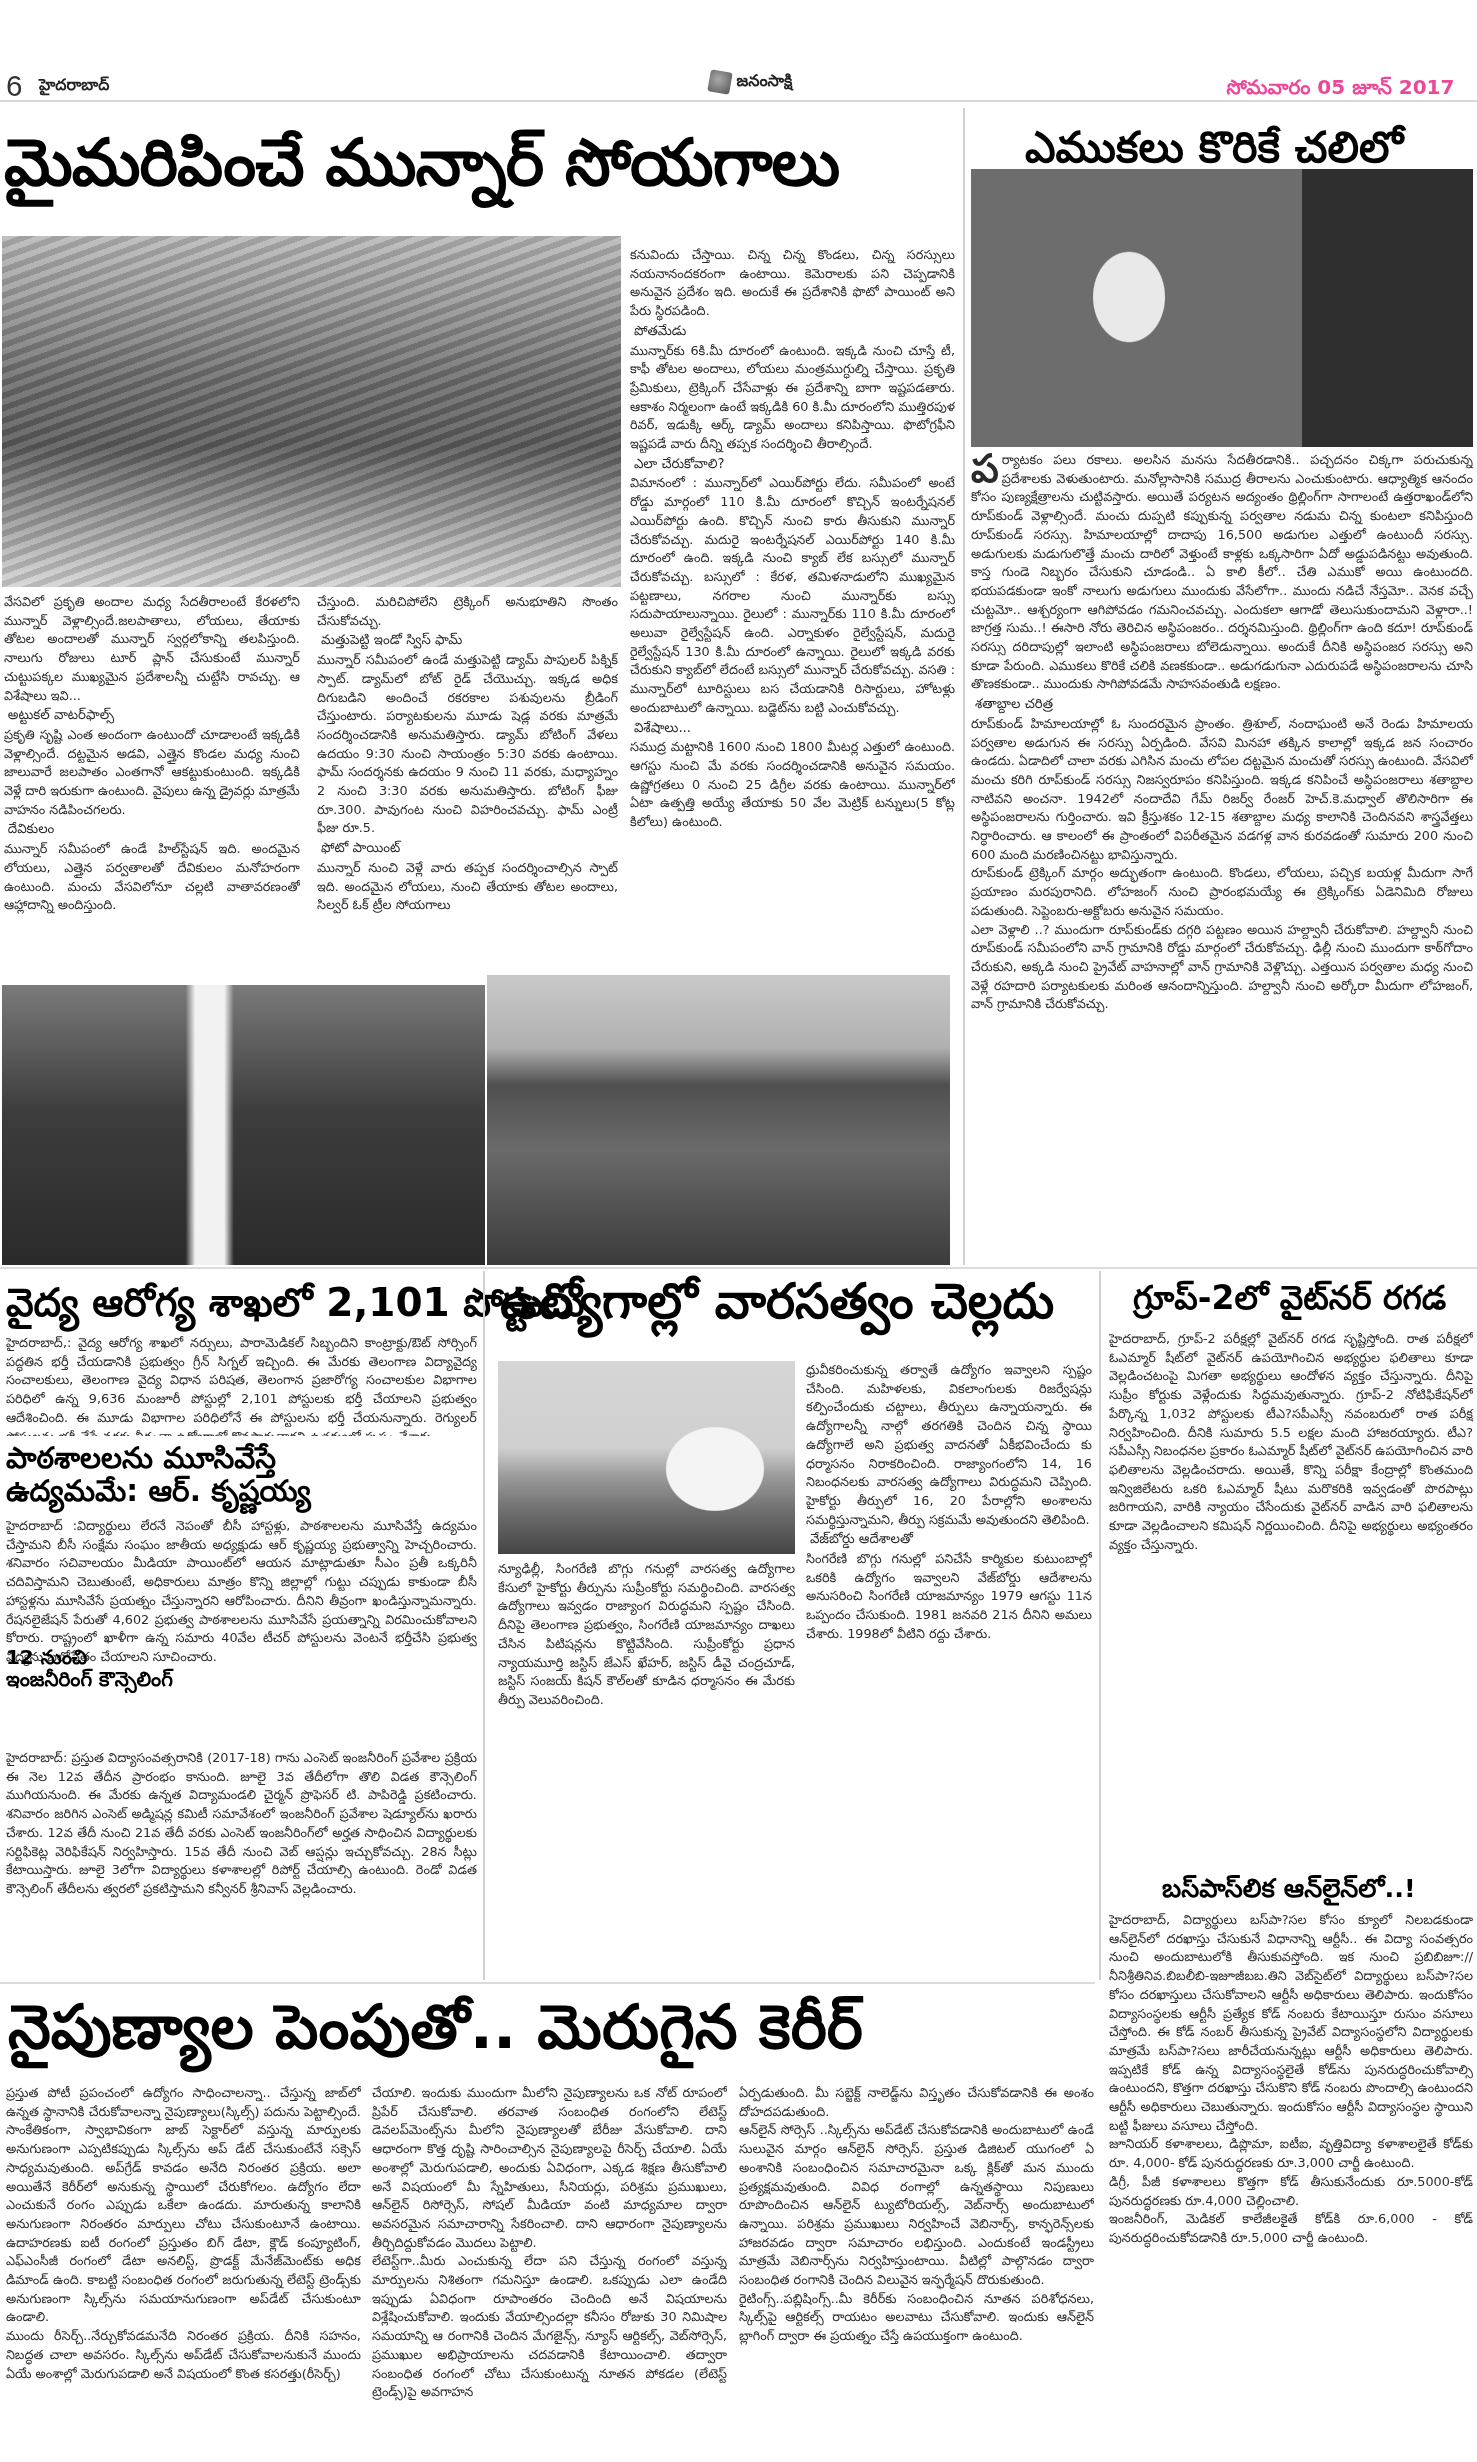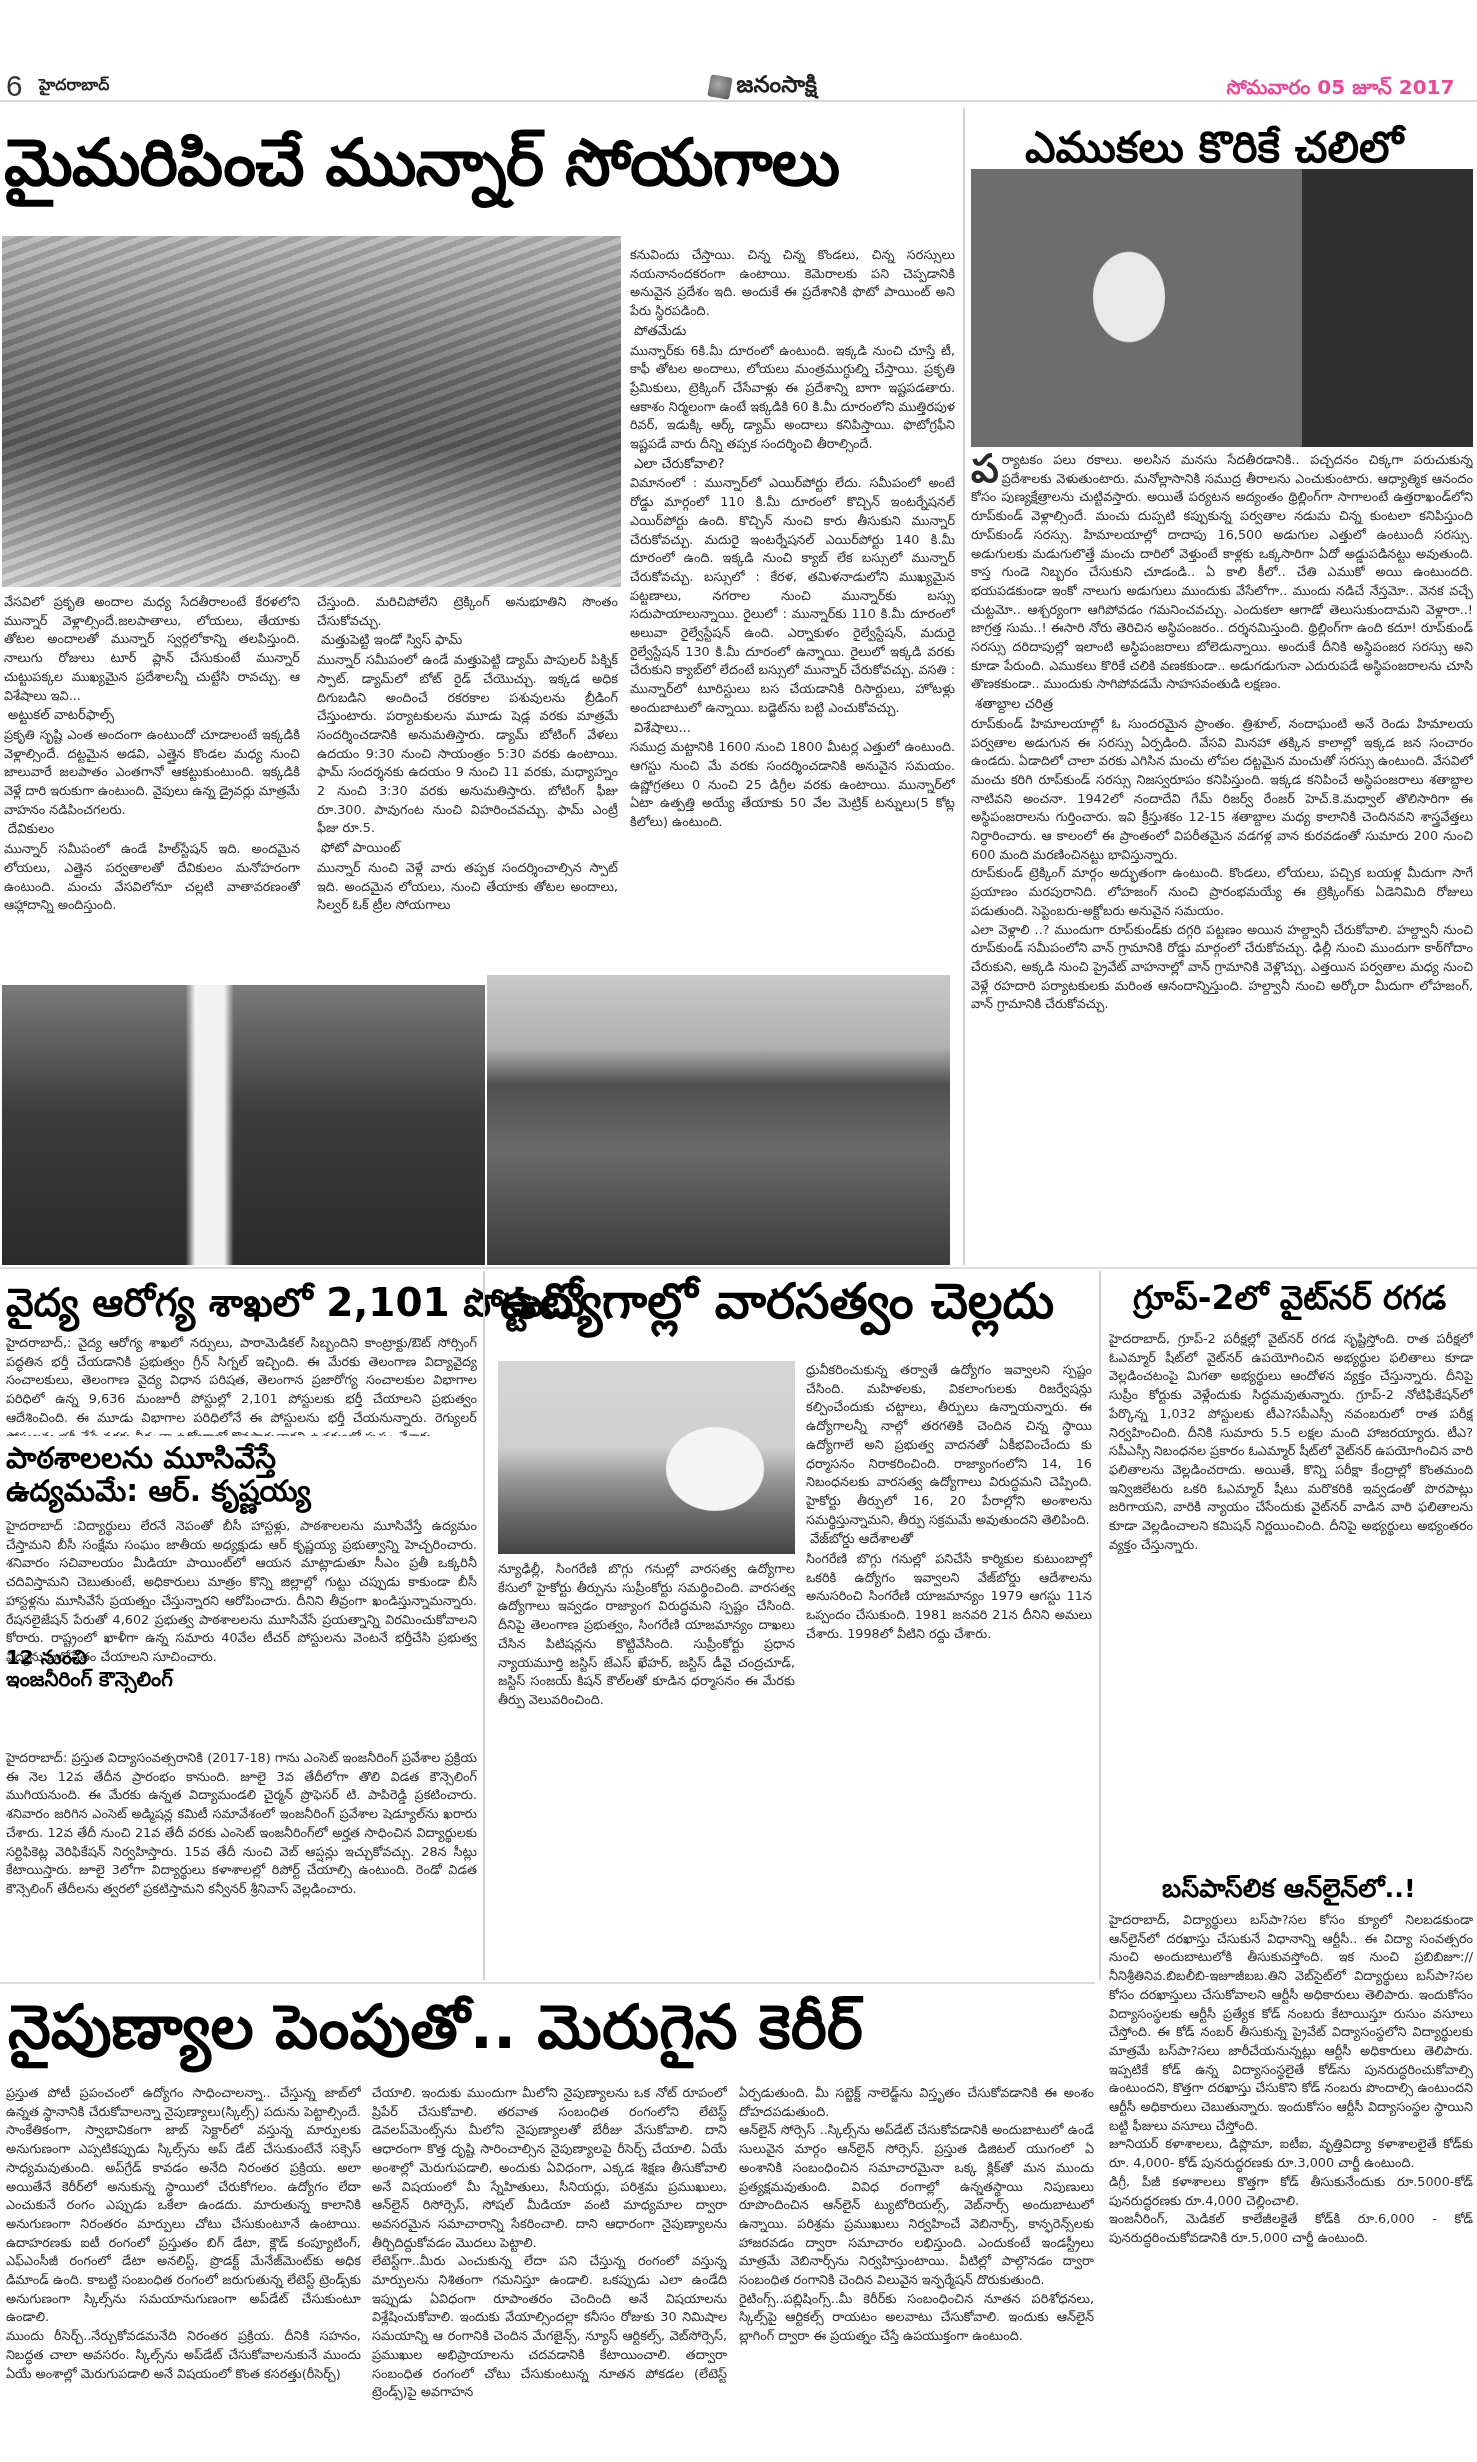--- a/index.html
+++ b/index.html
@@ -5,21 +5,21 @@
   * { box-sizing: border-box; margin: 0; padding: 0; }
   html, body { width: 1478px; height: 2463px; background: #ffffff; overflow: hidden; }
   body { position: relative; font-family: "DejaVu Sans", sans-serif; color: #1a1a1a; }
 
   .abs { position: absolute; }
 
   
   .masthead { left: 0; top: 0; width: 1478px; height: 102px; border-bottom: 2px solid #d8d8d8; }
   .page-no { position: absolute; left: 5.9px; top: 69px; font-family: "Liberation Sans", sans-serif; font-size: 29.6px; color: #333; }
   .city { position: absolute; left: 39px; top: 75px; font-size: 15.8px; font-weight: bold; color: #222; }
-  .brand { position: absolute; left: 709px; top: 71px; font-size: 23px; font-weight: bold; color: #222; display:flex; align-items:center; gap:5.9px; }
+  .brand { position: absolute; left: 709px; top: 71px; font-size: 16px; font-weight: bold; color: #222; display:flex; align-items:flex-start; gap:5.9px; }
   .brand .logo-mark { width: 21.7px; height: 21.7px; background: radial-gradient(circle at 40% 40%, #aaa, #555); border-radius: 3px; transform: rotate(10deg); }
   .date { position: absolute; right: 23.6px; top: 75px; font-size: 20px; font-weight: bold; color: #ec4899; }
 
   
   .hl { font-weight: 900; color: #000; white-space: nowrap; line-height: 1; font-family: "DejaVu Sans", sans-serif; }
 
   .photo { background: #777; overflow: hidden; }
   .tea { background:
       repeating-linear-gradient(160deg, rgba(255,255,255,0.10) 0 5.9px, rgba(0,0,0,0.12) 5.9px 11.8px),
       linear-gradient(180deg, #b9b9b9 0%, #9a9a9a 18%, #6f6f6f 40%, #5b5b5b 60%, #a8a8a8 85%, #d4d4d4 100%); }

